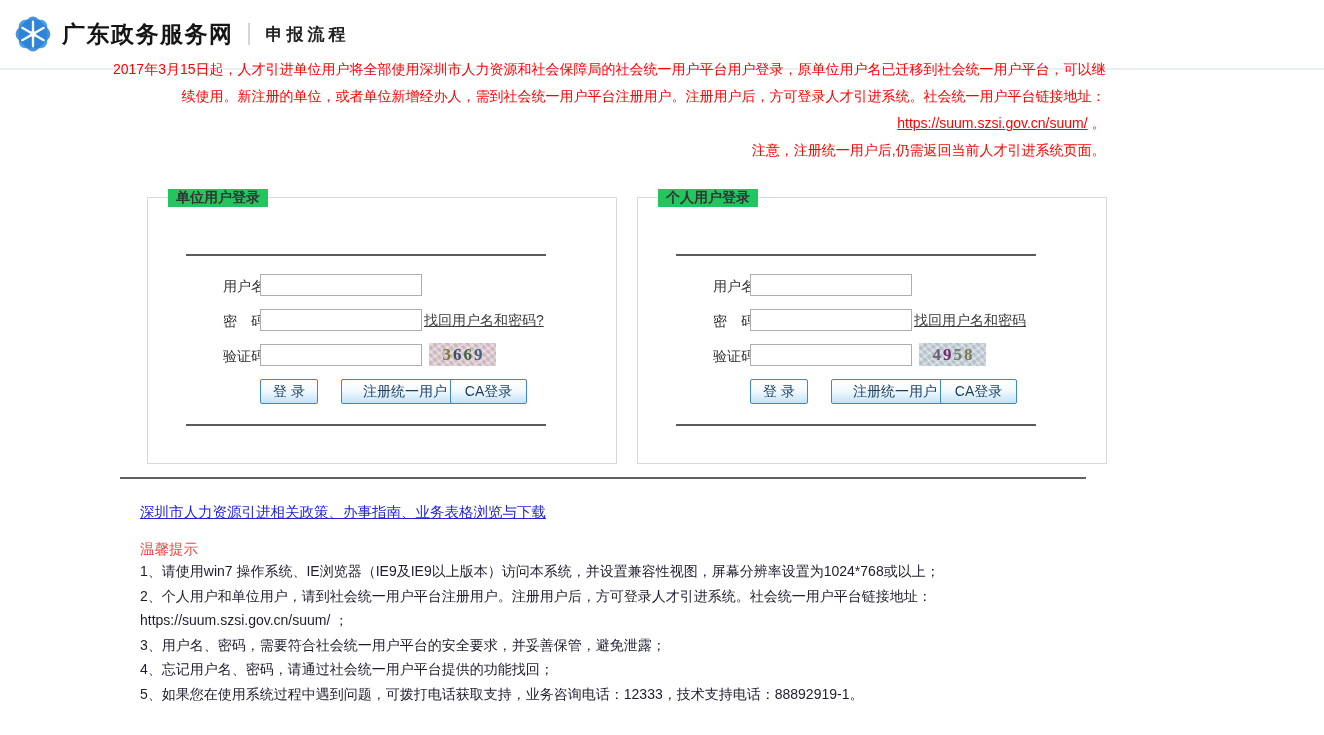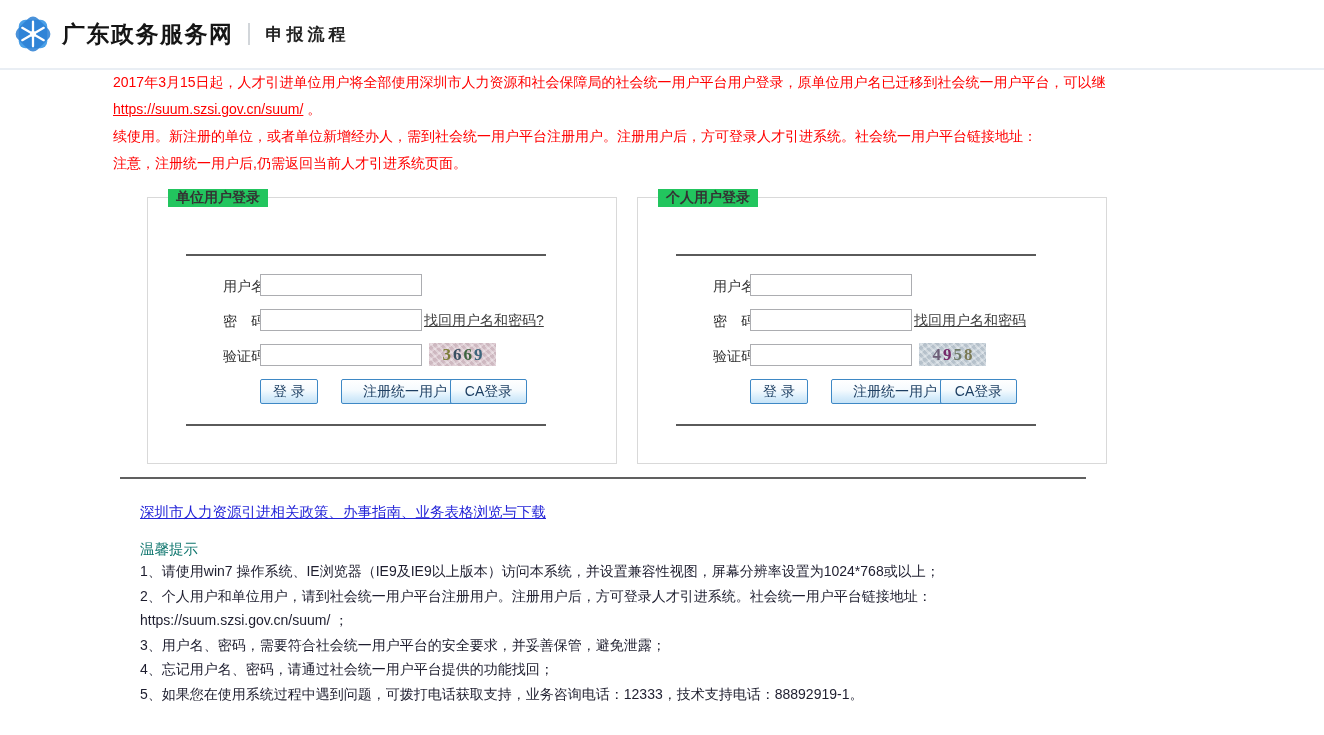--- a/index.html
+++ b/index.html
@@ -12,22 +12,22 @@
             background:#fff; border-bottom:2px solid #e9eef4;
             display:flex; align-items:center; }
   .logo { margin-left:14px; width:38px; height:38px; flex:0 0 auto; }
   .brand { margin-left:10px; font-size:23px; font-weight:bold; color:#151515;
            letter-spacing:1.5px; white-space:nowrap; }
   .hdr-divider { width:2px; height:22px; background:#d2d6da; margin:0 16px 0 14px; }
   .hdr-nav { font-size:17px; font-weight:bold; color:#222; letter-spacing:4px;
              white-space:nowrap; cursor:pointer; }
 
   
-  .notice { position:absolute; left:113px; top:69px; color:#ff0000;
-            font-size:14px; line-height:27px; white-space:nowrap; }
+  .notice { position:absolute; left:113px; top:56px; color:#ff0000;
+            font-size:14px; line-height:27px; white-space:nowrap;text-align:right; }
   .notice a { color:#ff0000; text-decoration:underline; }
 
   
   .box { position:absolute; width:470px; height:267px; background:#fff;
          border:1px solid #d9d9d9; }
   .box-title { position:absolute; top:-9px; left:20px; background:#22c55e;
                padding:0 8px; font-size:14px; font-weight:bold; color:#333;
                white-space:nowrap; }
   .hline { position:absolute; left:38px; width:360px; height:0;
            border-top:2px solid #5a5a5a; }
@@ -56,21 +56,21 @@
 
   
   .bottom-sep { position:absolute; left:120px; top:477px; width:966px; height:2px;
                 background:#606060; }
 
   
   .policy-link { position:absolute; left:140px; top:503px; font-size:14.5px;
                  color:#2324d8; text-decoration:underline; white-space:nowrap;
                  cursor:pointer;text-align:right; }
   .tips-title { position:absolute; left:140px; top:540px; font-size:14.5px;
-                color:#0f766e; }
+                color:#ef4444; }
   .tips { position:absolute; left:140px; top:559px; font-size:14px;
           line-height:24.5px; color:#1d1d2e; white-space:nowrap; }
 </style>
 </head>
 <body>
 
 <div class="page">
 
   <div class="header">
     <svg class="logo" viewBox="0 0 40 40">
@@ -83,22 +83,22 @@
       </g>
       <circle cx="20" cy="20" r="3.2" fill="#ffffff"></circle>
     </svg>
     <div class="brand">广东政务服务网</div>
     <div class="hdr-divider"></div>
     <div class="hdr-nav">申报流程</div>
   </div>
 
   <div class="notice">
     <div>2017年3月15日起，人才引进单位用户将全部使用深圳市人力资源和社会保障局的社会统一用户平台用户登录，原单位用户名已迁移到社会统一用户平台，可以继</div>
+    <div>续使用。新注册的单位，或者单位新增经办人，需到社会统一用户平台注册用户。注册用户后，方可登录人才引进系统。社会统一用户平台链接地址：</div>
     <div><a href="#">https://suum.szsi.gov.cn/suum/</a><span> 。</span></div>
-    <div>续使用。新注册的单位，或者单位新增经办人，需到社会统一用户平台注册用户。注册用户后，方可登录人才引进系统。社会统一用户平台链接地址：</div>
     <div>注意，注册统一用户后,仍需返回当前人才引进系统页面。</div>
   </div>
 
   <div class="box" style="left:147px; top:197px;">
     <span class="box-title">单位用户登录</span>
     <div class="hline" style="top:56px;"></div>
 
     <label class="flabel" style="left:75px; top:80px;">用户名</label>
     <input class="txt" style="left: 112px; top: 76px;" type="text" value="">
 

